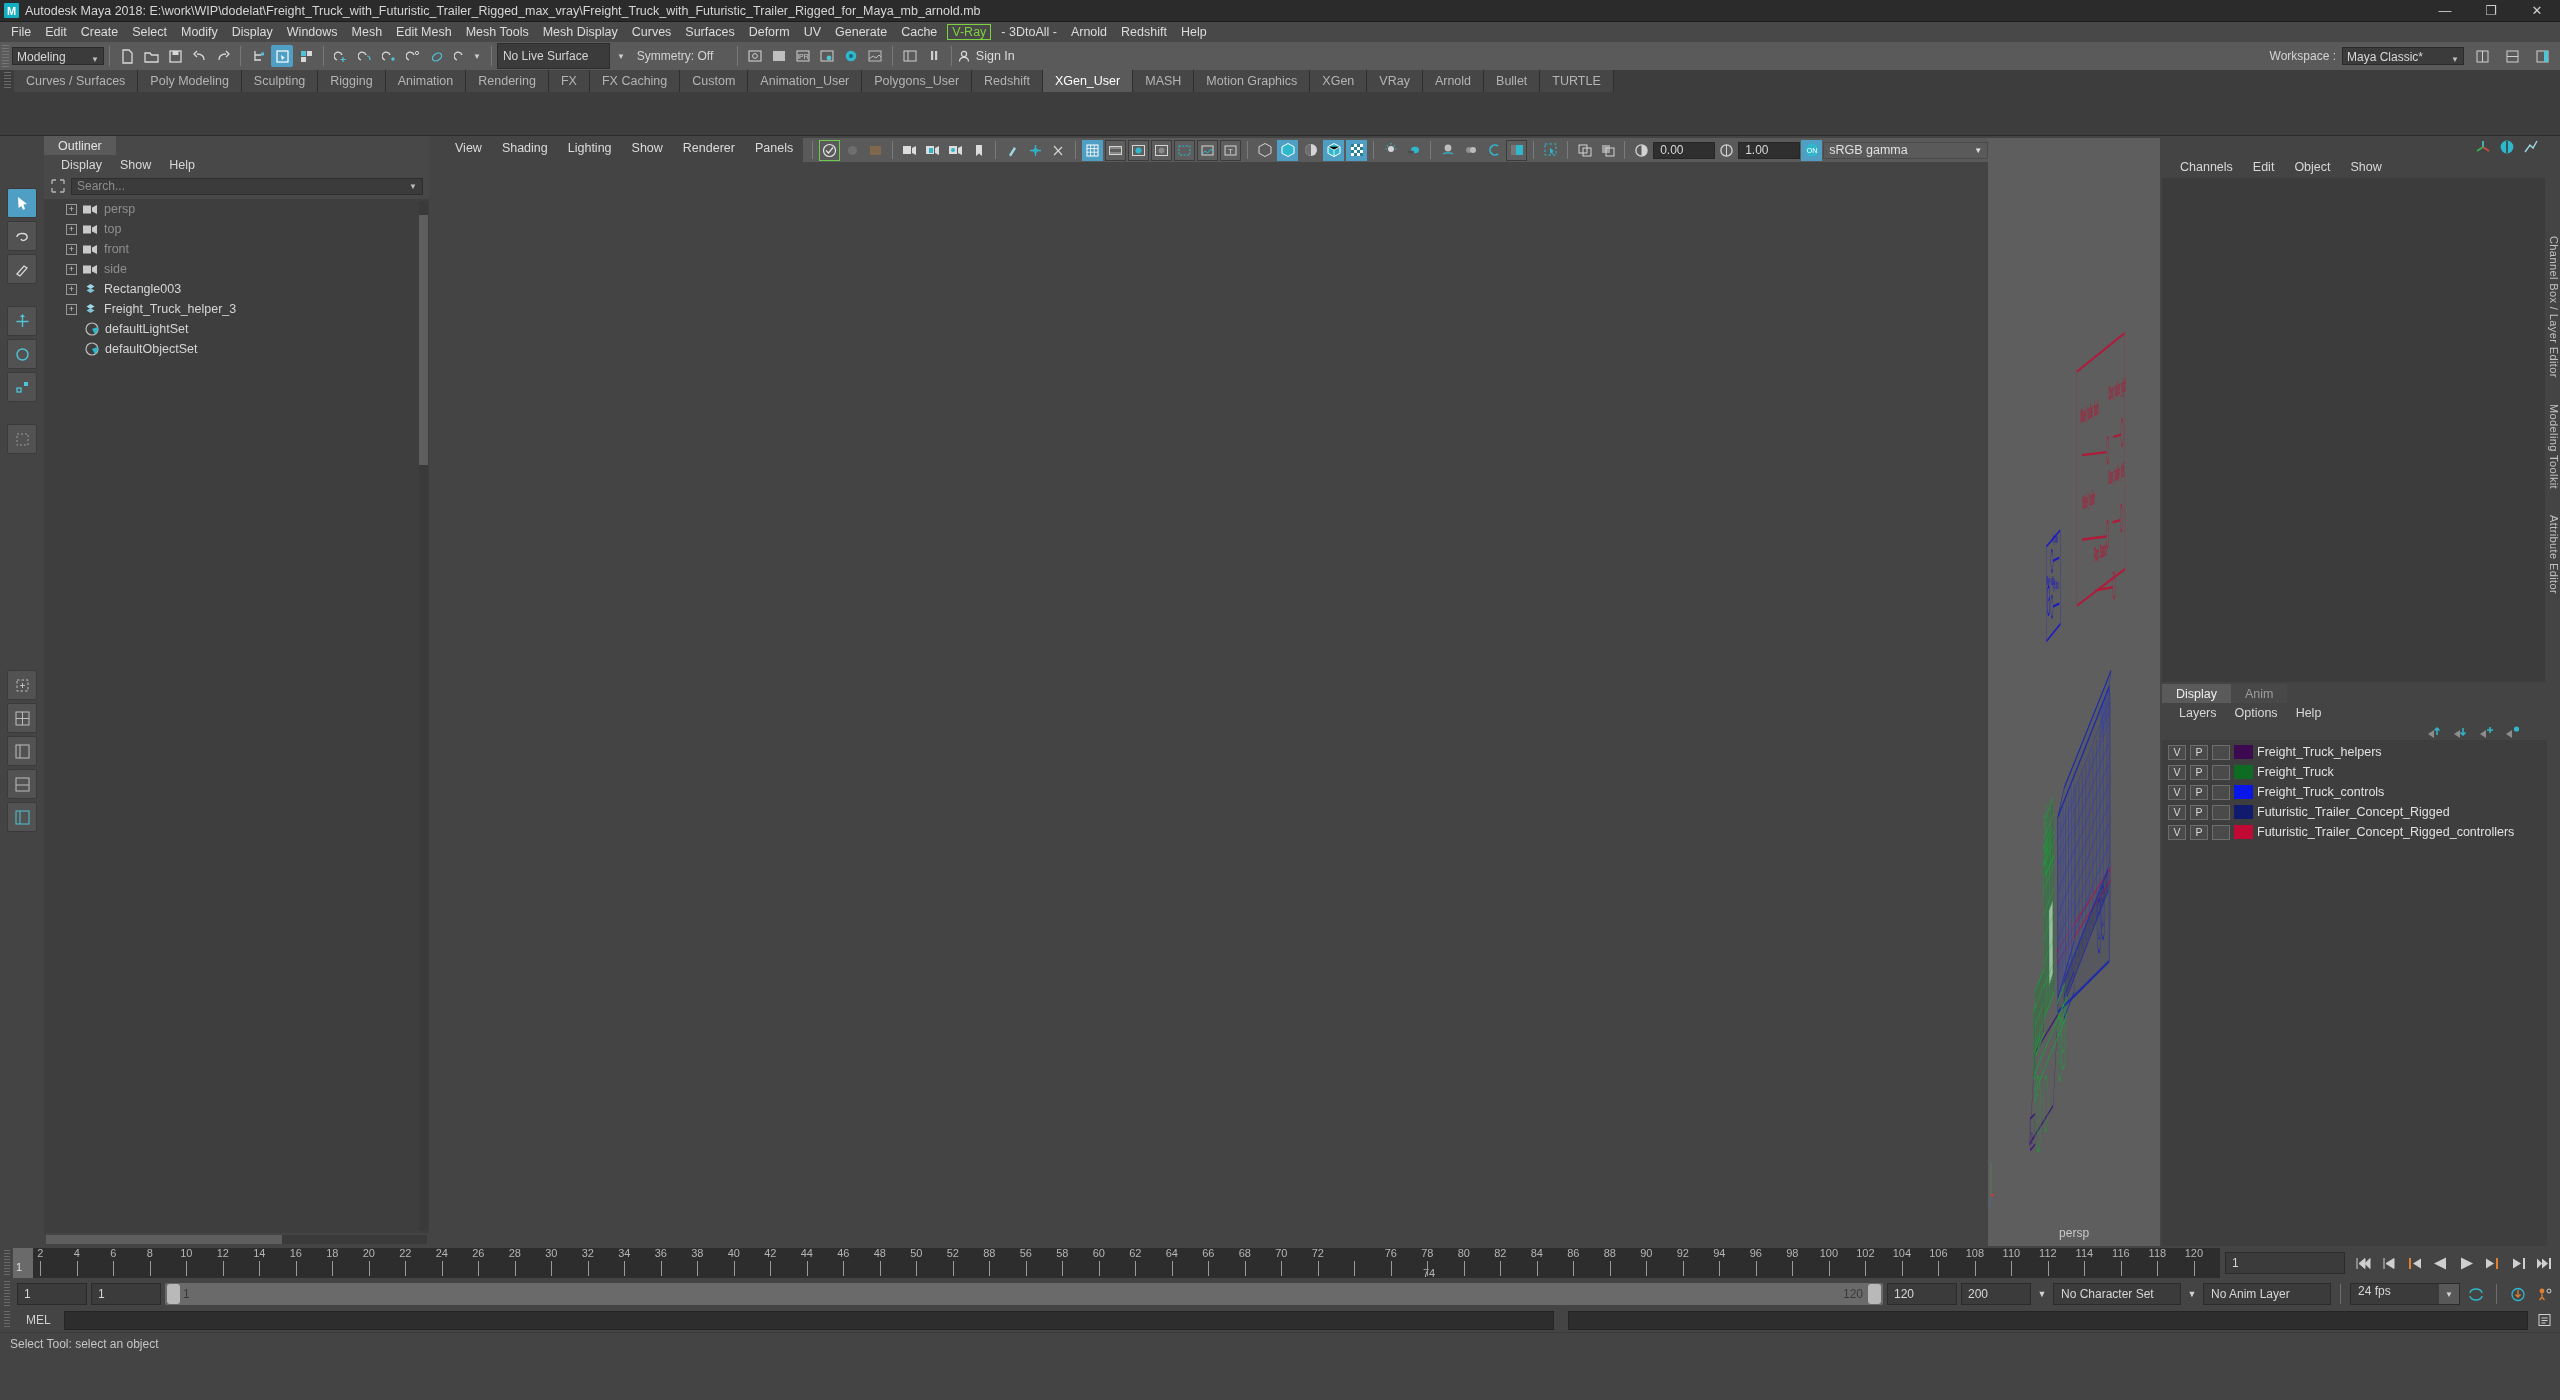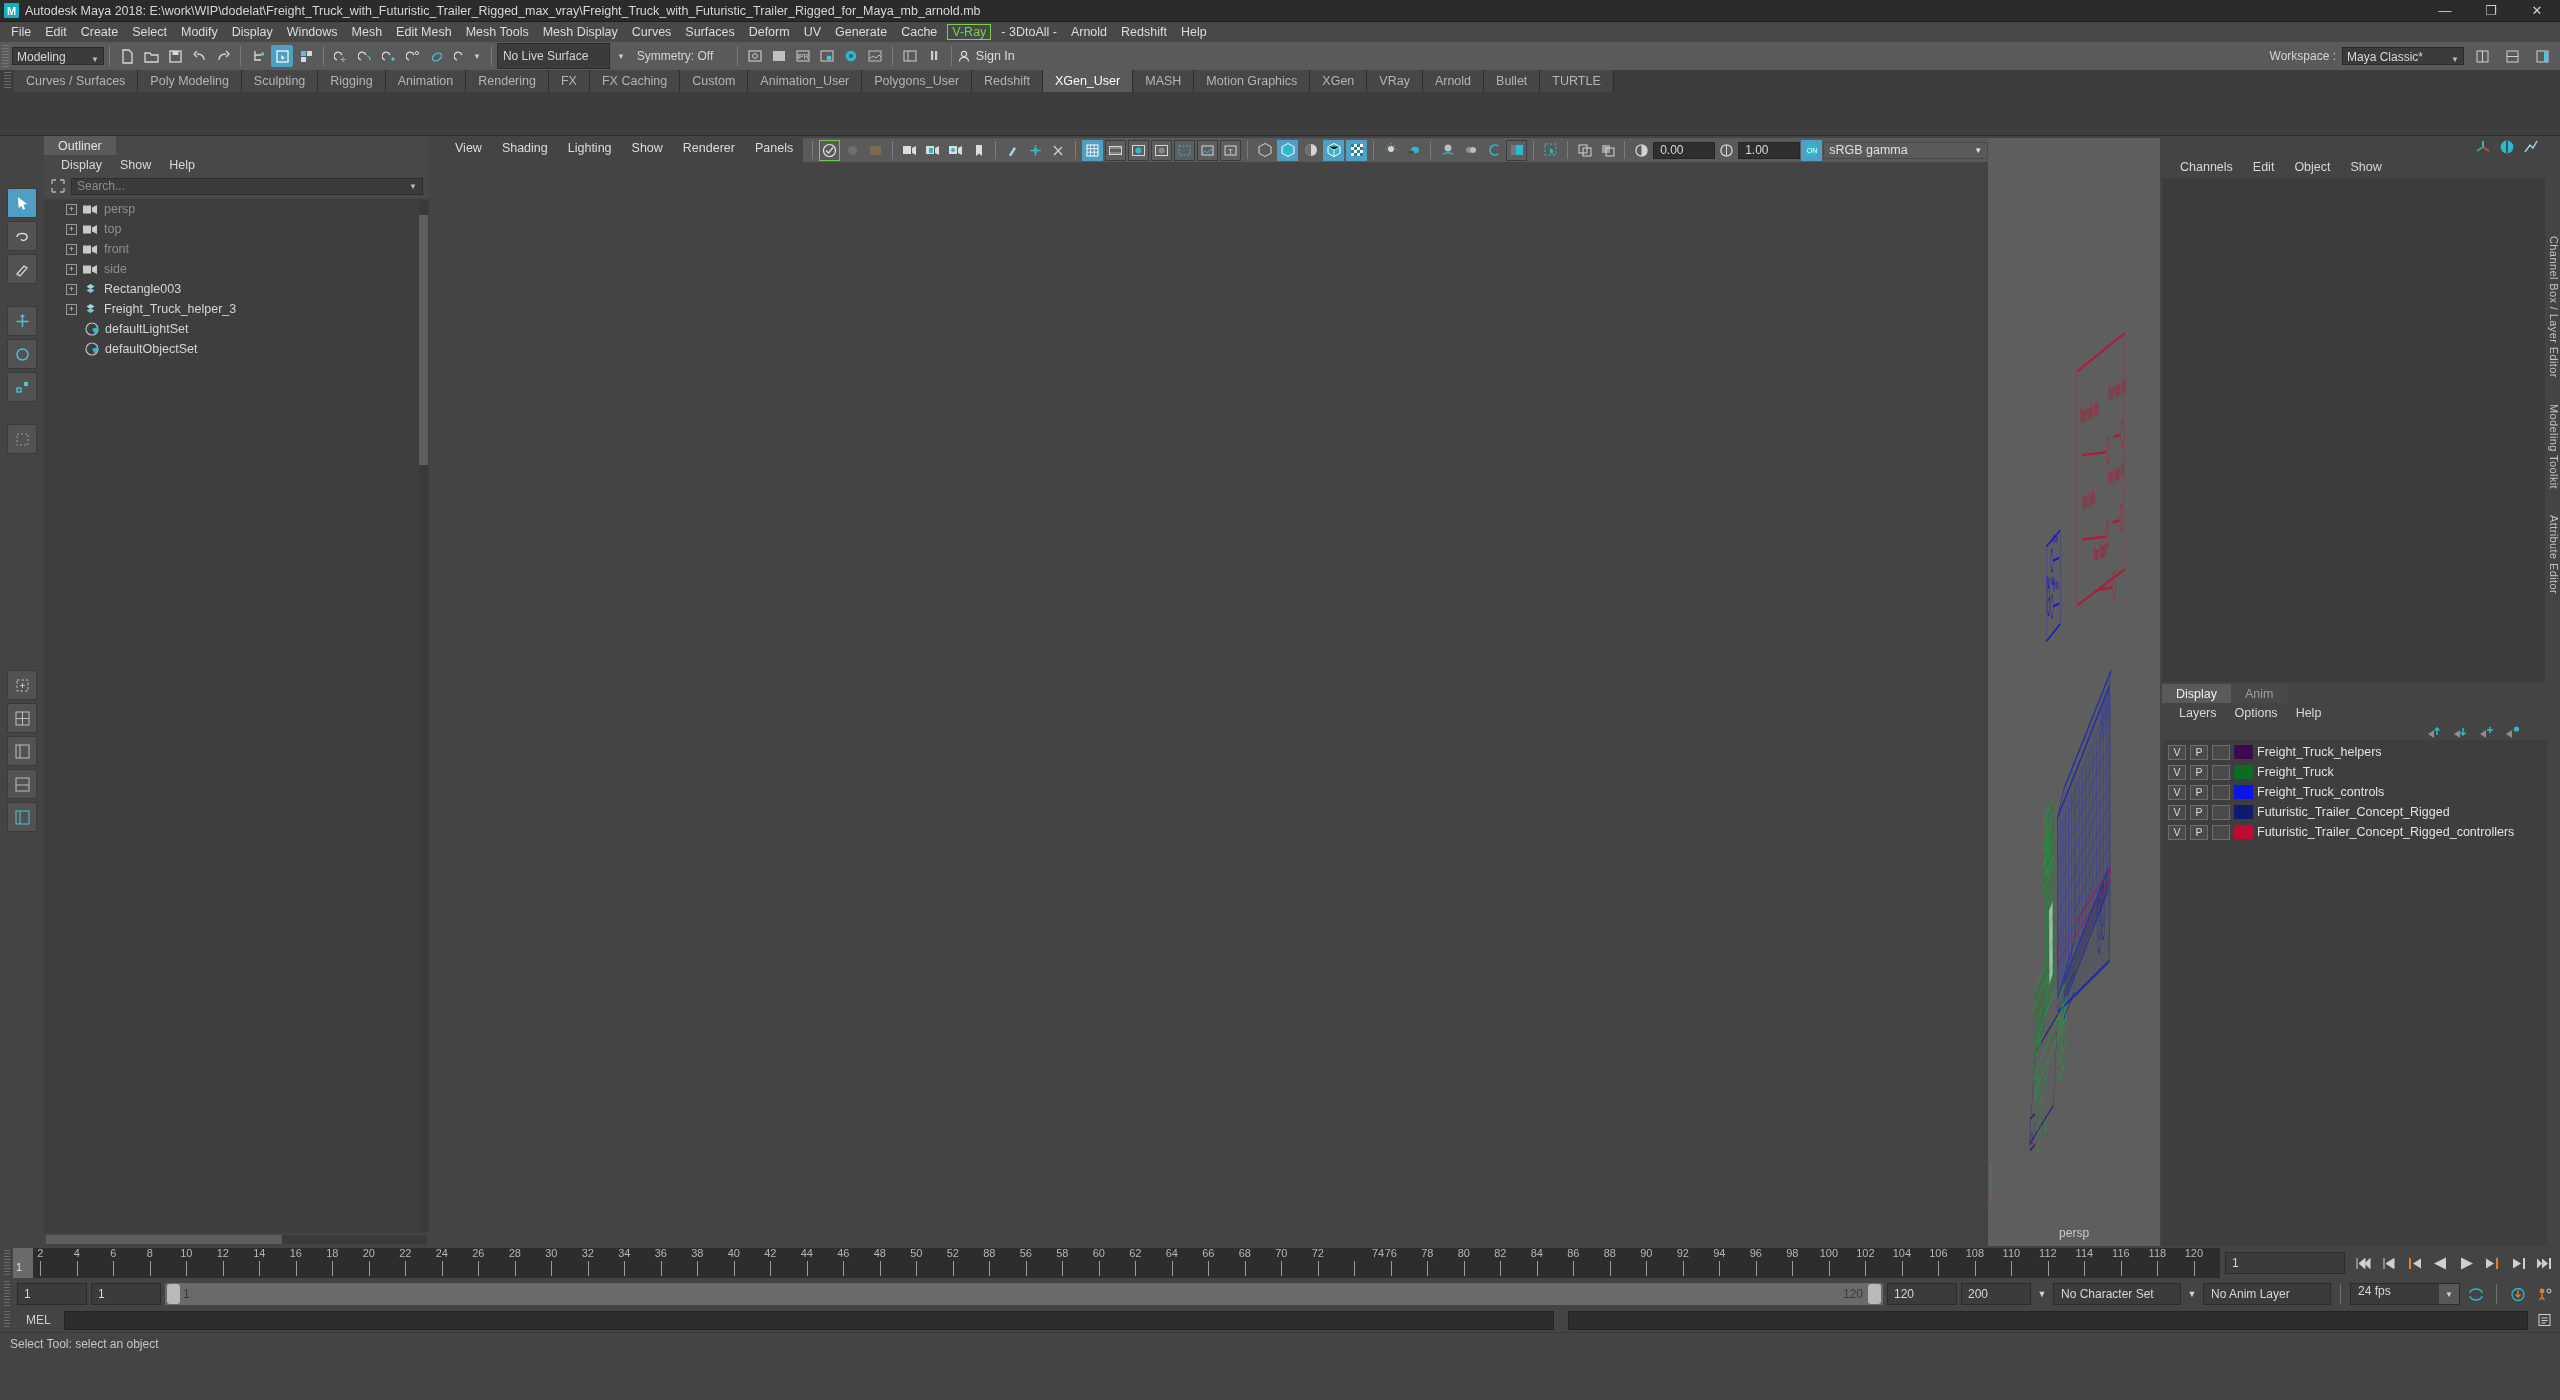--- a/index.html
+++ b/index.html
@@ -1167,21 +1167,21 @@
       <div class="tl-num" style="left: 1158.88px;">64</div>
       <div class="tl-tick" style="left: 1195.38px;"></div>
       <div class="tl-num" style="left: 1195.38px;">66</div>
       <div class="tl-tick" style="left: 1231.88px;"></div>
       <div class="tl-num" style="left: 1231.88px;">68</div>
       <div class="tl-tick" style="left: 1268.38px;"></div>
       <div class="tl-num" style="left: 1268.38px;">70</div>
       <div class="tl-tick" style="left: 1304.88px;"></div>
       <div class="tl-num" style="left: 1304.88px;">72</div>
       <div class="tl-tick" style="left: 1341.38px;"></div>
-      <div class="tl-num" style="left: 1365px;">74</div>
+      <div class="tl-num" style="left: 1416px; margin-top: 20px;">74</div>
       <div class="tl-tick" style="left: 1377.88px;"></div>
       <div class="tl-num" style="left: 1377.88px;">76</div>
       <div class="tl-tick" style="left: 1414.38px;"></div>
       <div class="tl-num" style="left: 1414.38px;">78</div>
       <div class="tl-tick" style="left: 1450.88px;"></div>
       <div class="tl-num" style="left: 1450.88px;">80</div>
       <div class="tl-tick" style="left: 1487.38px;"></div>
       <div class="tl-num" style="left: 1487.38px;">82</div>
       <div class="tl-tick" style="left: 1523.88px;"></div>
       <div class="tl-num" style="left: 1523.88px;">84</div>

